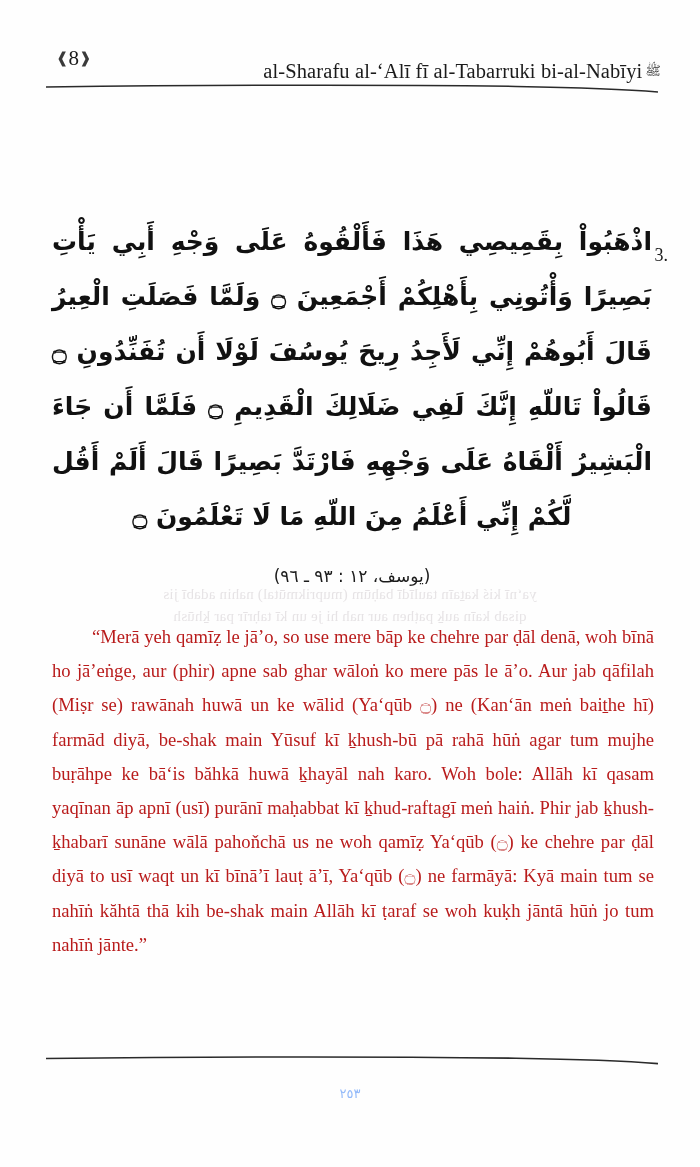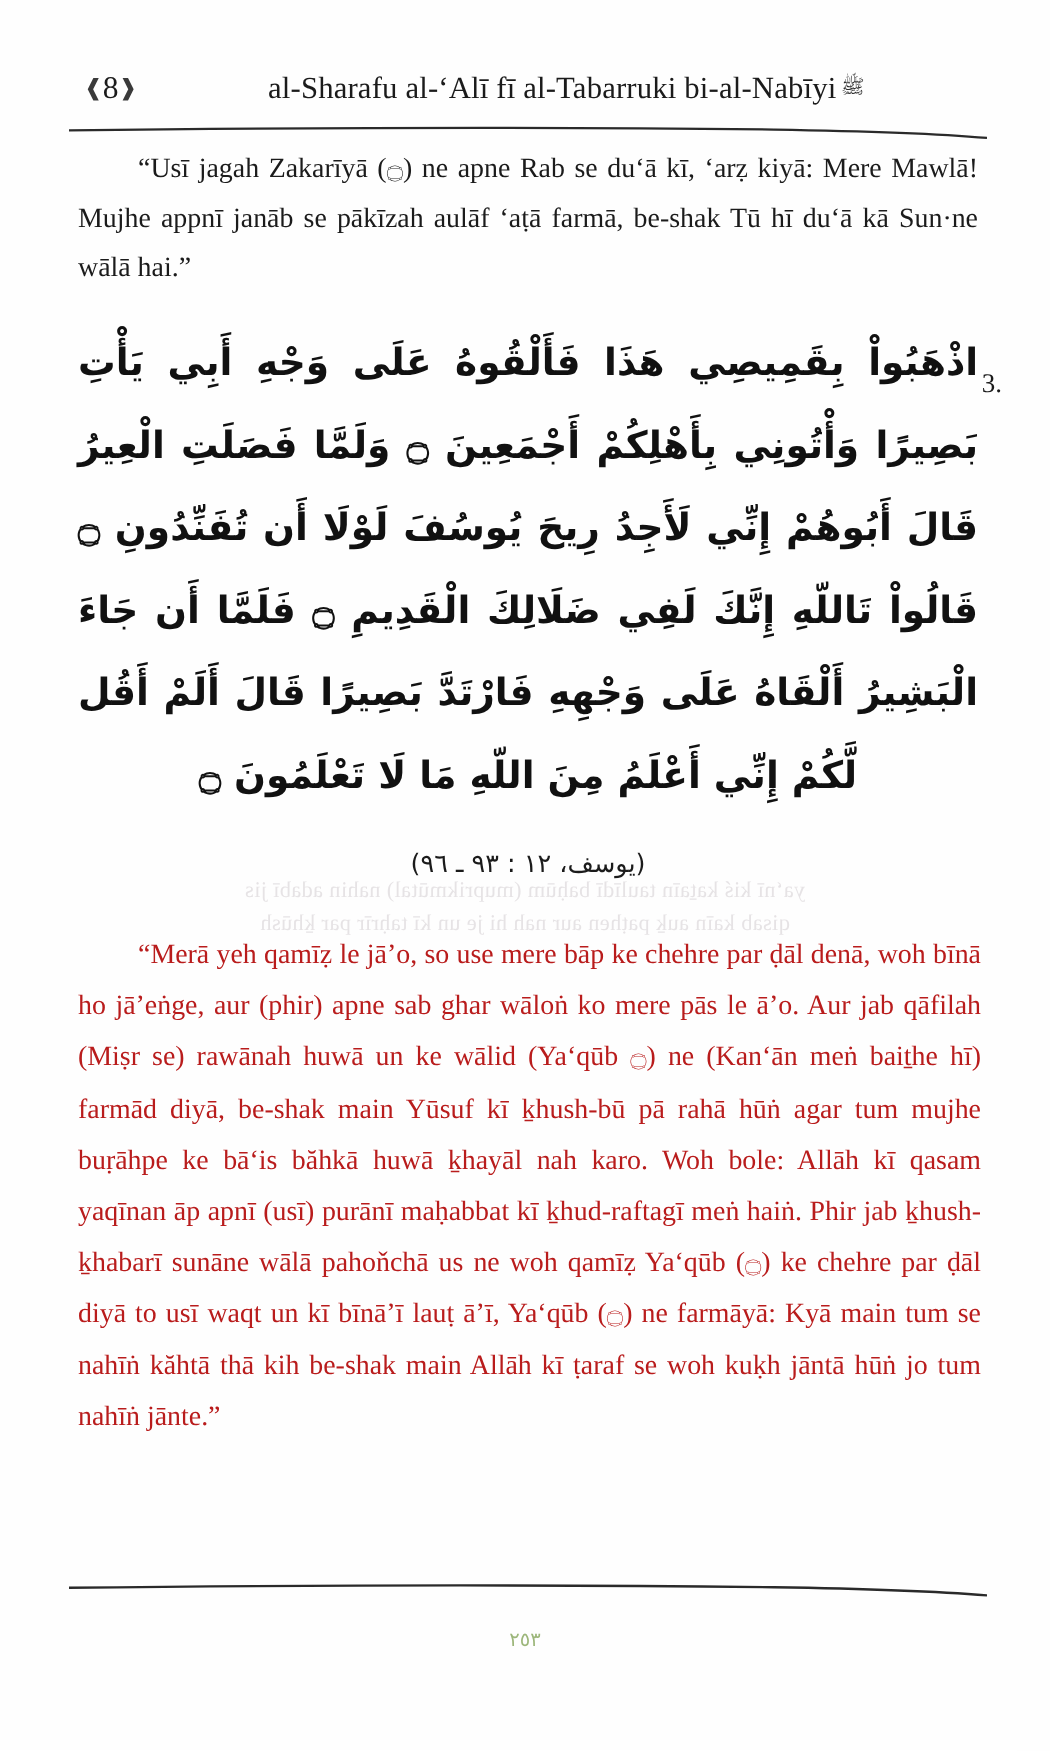--- a/index.html
+++ b/index.html
@@ -59,22 +59,22 @@
   }
   .folio .orn {
     font-size: 15px;
     color: #3a3a3a;
     position: relative;
     top: -2px;
   }
   .head-title {
     position: absolute;
     left: 0; right: 0;
-    top: 2px;
-    text-align: center;
+    top: 14px;
+    text-align: right;
     font-size: 20.5px;
     letter-spacing: .1px;
     white-space: nowrap;
     padding-left: 42px;
   }
   .saw {
     font-size: 13px;
     position: relative;
     top: -3px;
     left: 3px;
@@ -165,21 +165,21 @@
   }
   .body-para .indent { padding-left: 40px; }
 
   .footer-folio {
     position: absolute;
     top: 1086px;
     left: 0; right: 0;
     text-align: center;
     font-family: "DejaVu Sans", sans-serif;
     font-size: 13px;
-    color: #4d7c0f;
+    color: #3b82f6;
     opacity: .55;
   }
 </style>
 </head>
 <body>
 
 <div class="page">
 
   <div class="running-head">
     <div class="folio">
@@ -192,23 +192,20 @@
 
   <div class="rule-top">
     <svg width="612" height="10" viewBox="0 0 612 10" aria-hidden="true">
       <path d="M0 3 C 150 1.2, 330 0.6, 470 2.4 C 545 3.6, 585 5.6, 612 8" fill="none" stroke="#2a2a2a" stroke-width="1.5"></path>
     </svg>
   </div>
 
   <div class="bleed bleed-a">ya‘nī kiś kaṯaīn taulīdī baḥūm (muprikmūtal) nahin adabī jis</div>
   <div class="bleed bleed-b">qisab kaīn auḵ paṭhen aur nah hi je un kī taḥrīr par ḵhūsh</div>
 
-  <div class="quote-block">
-    <span class="indent">“Usī jagah Zakarīyā (۝) ne apne Rab se du‘ā kī, ‘arẓ kiyā: Mere Mawlā! Mujhe appnī janāb se pākīzah aulāf ‘aṭā farmā, be-shak Tū hī du‘ā kā Sun·ne wālā hai.”</span>
-  </div>
 
   <div class="ayah-block">
     <div class="ayah-num">3.</div>
     <span>اذْهَبُواْ بِقَمِيصِي هَذَا فَأَلْقُوهُ عَلَى وَجْهِ أَبِي يَأْتِ بَصِيرًا وَأْتُونِي بِأَهْلِكُمْ أَجْمَعِينَ ۝</span>
     <span>وَلَمَّا فَصَلَتِ الْعِيرُ قَالَ أَبُوهُمْ إِنِّي لَأَجِدُ رِيحَ يُوسُفَ لَوْلَا أَن تُفَنِّدُونِ ۝</span>
     <span>قَالُواْ تَاللّهِ إِنَّكَ لَفِي ضَلَالِكَ الْقَدِيمِ ۝</span>
     <span>فَلَمَّا أَن جَاءَ الْبَشِيرُ أَلْقَاهُ عَلَى وَجْهِهِ فَارْتَدَّ بَصِيرًا قَالَ أَلَمْ أَقُل لَّكُمْ إِنِّي أَعْلَمُ مِنَ اللّهِ مَا لَا تَعْلَمُونَ ۝</span>
   </div>
 
   <div class="ayah-ref">(يوسف، ١٢ : ٩٣ ـ ٩٦)</div>

